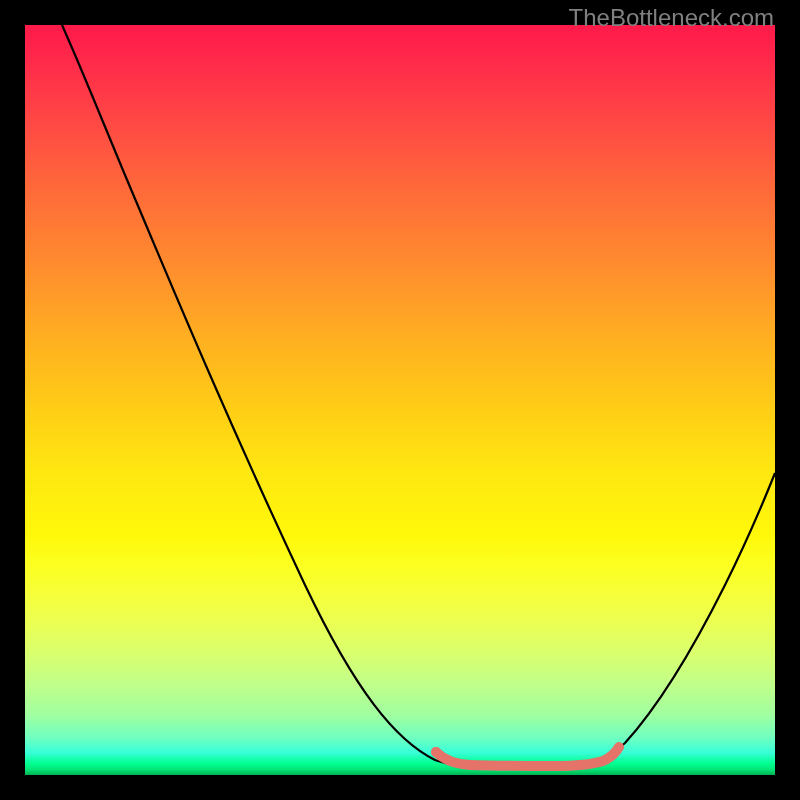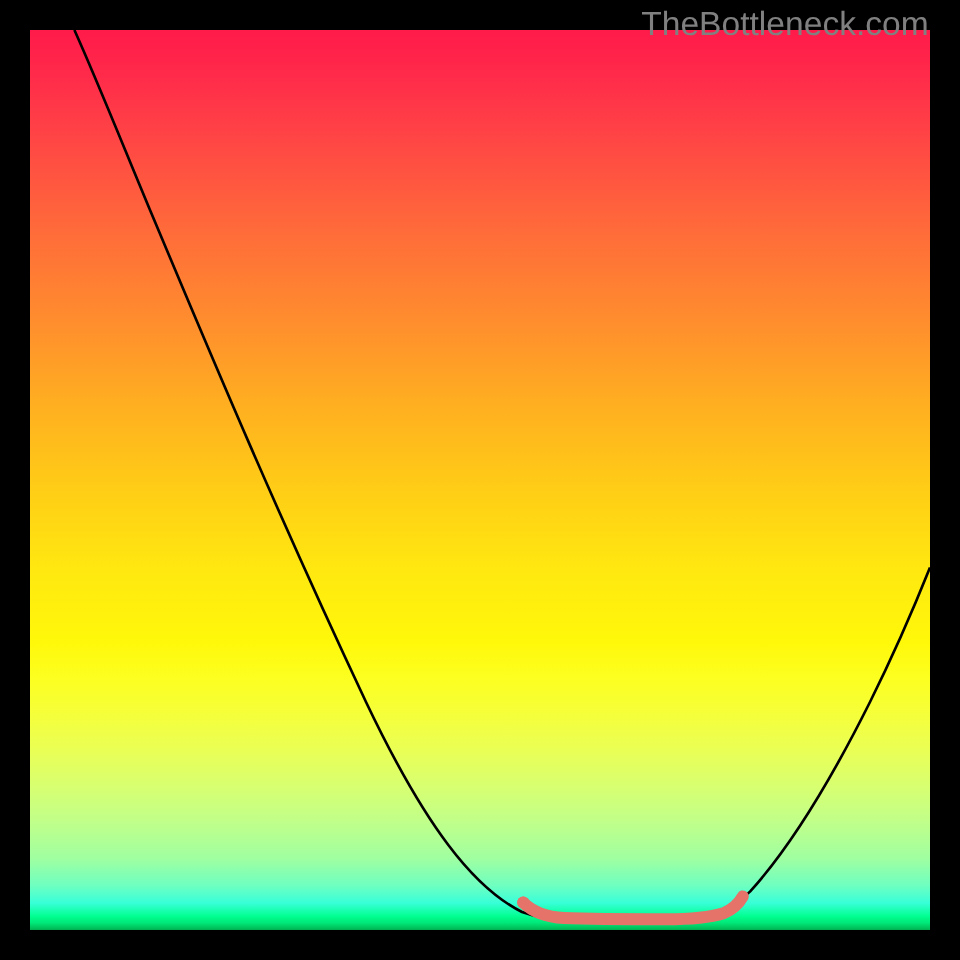--- a/index.html
+++ b/index.html
@@ -38,21 +38,21 @@
       #00e878 99.2%,
       #00c860 99.7%,
       #00b050 100%
     );
   }
   .watermark {
     position: absolute;
     top: 4px;
     right: 26px;
     font-family: Arial, Helvetica, sans-serif;
-    font-size: 28px;
+    font-size: 24px;
     color: #808080;
     font-weight: 500;
     user-select: none;
   }
   svg.curve {
     position: absolute;
     left: 25px;
     top: 25px;
     width: 750px;
     height: 750px;

